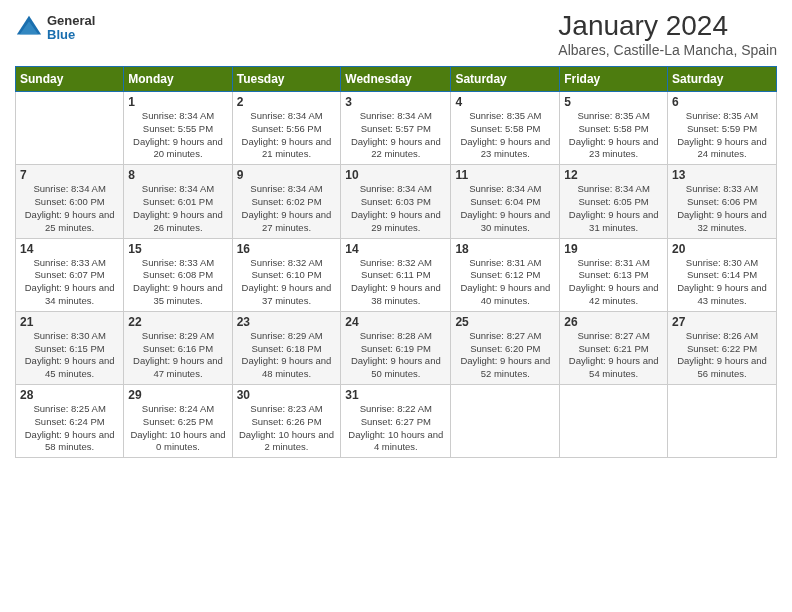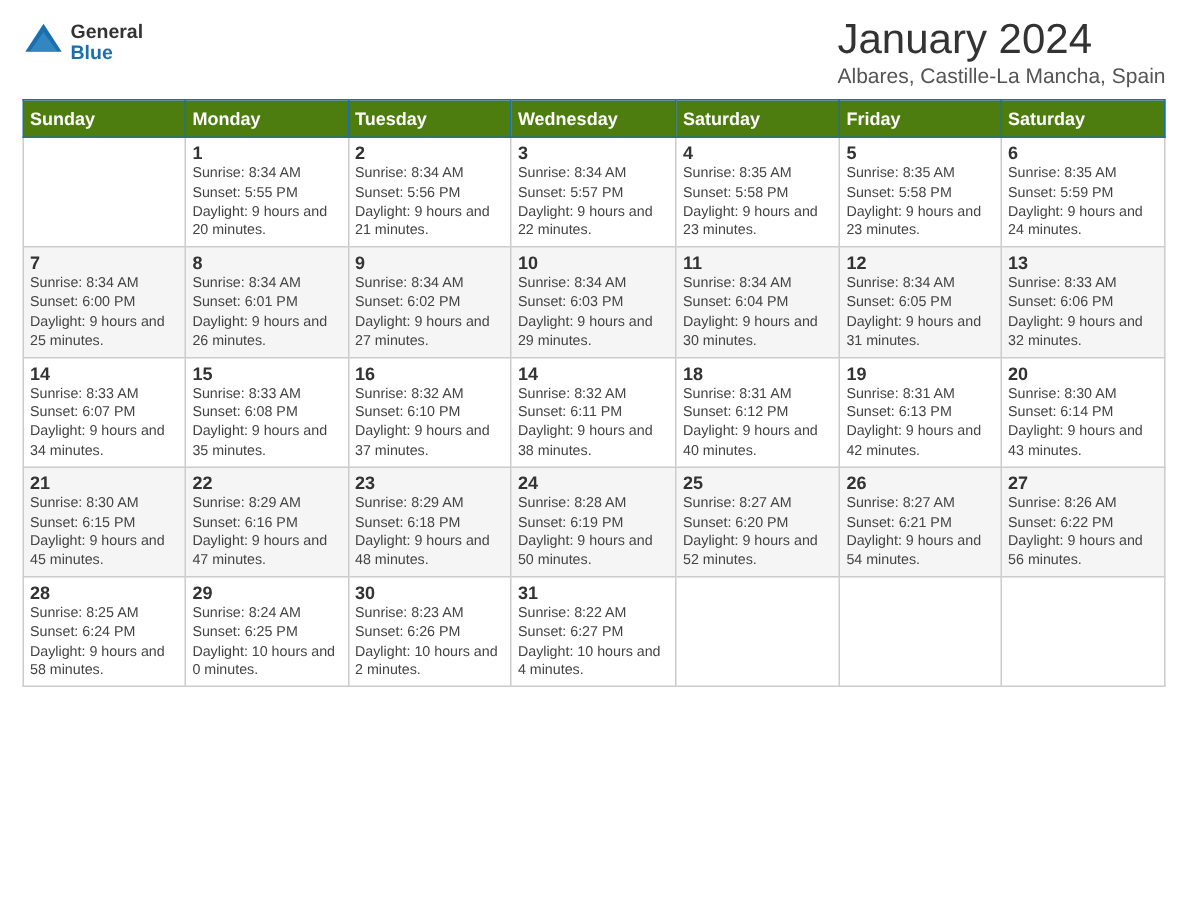--- a/index.html
+++ b/index.html
@@ -75,20 +75,21 @@
       font-size: 12px;
       font-weight: bold;
       color: #333;
       display: block;
       margin-bottom: 1px;
     }
     .day-info {
       font-size: 9.5px;
       color: #444;
       line-height: 1.35;
+      text-align: center;
     }
     .empty-cell {
       background: #f9f9f9;
     }
     .row-alt td {
       background: #f5f5f5;
     }
     .row-normal td {
       background: #fff;
     }

